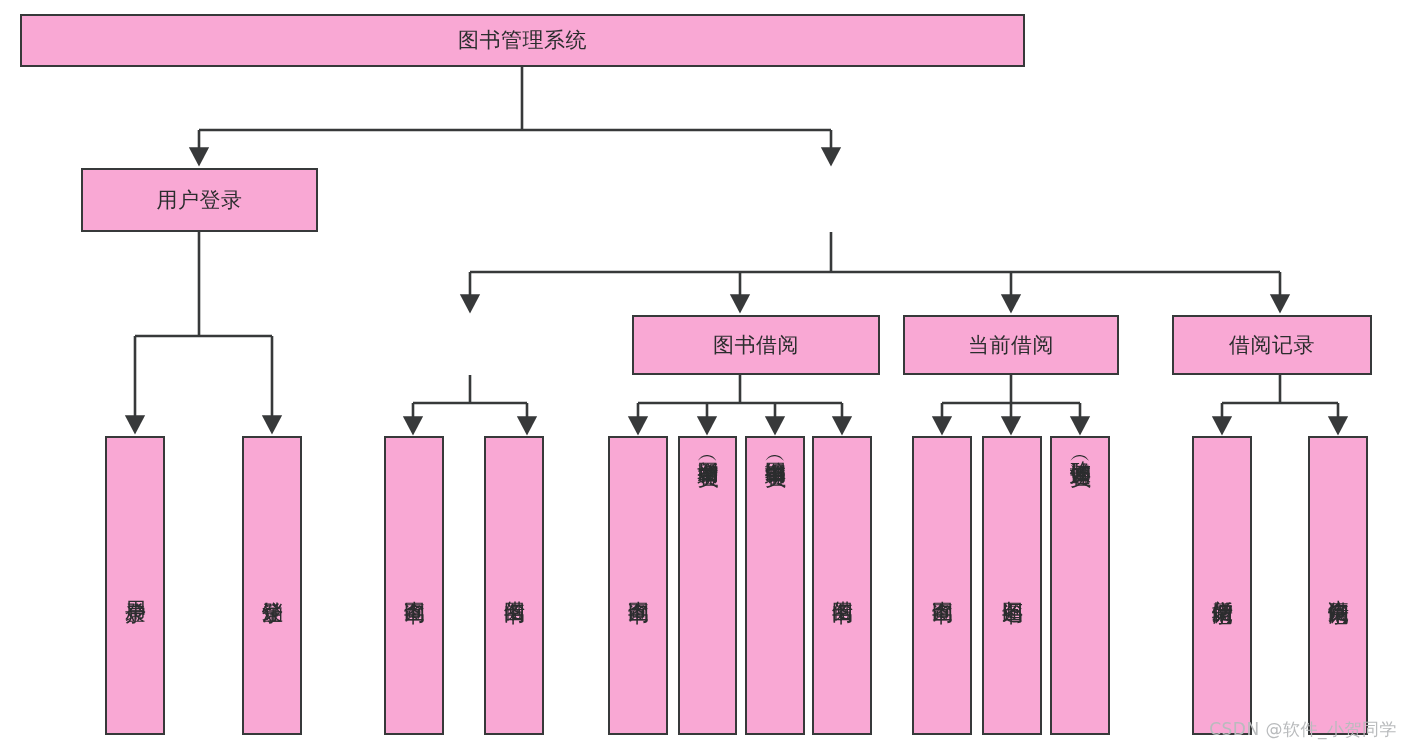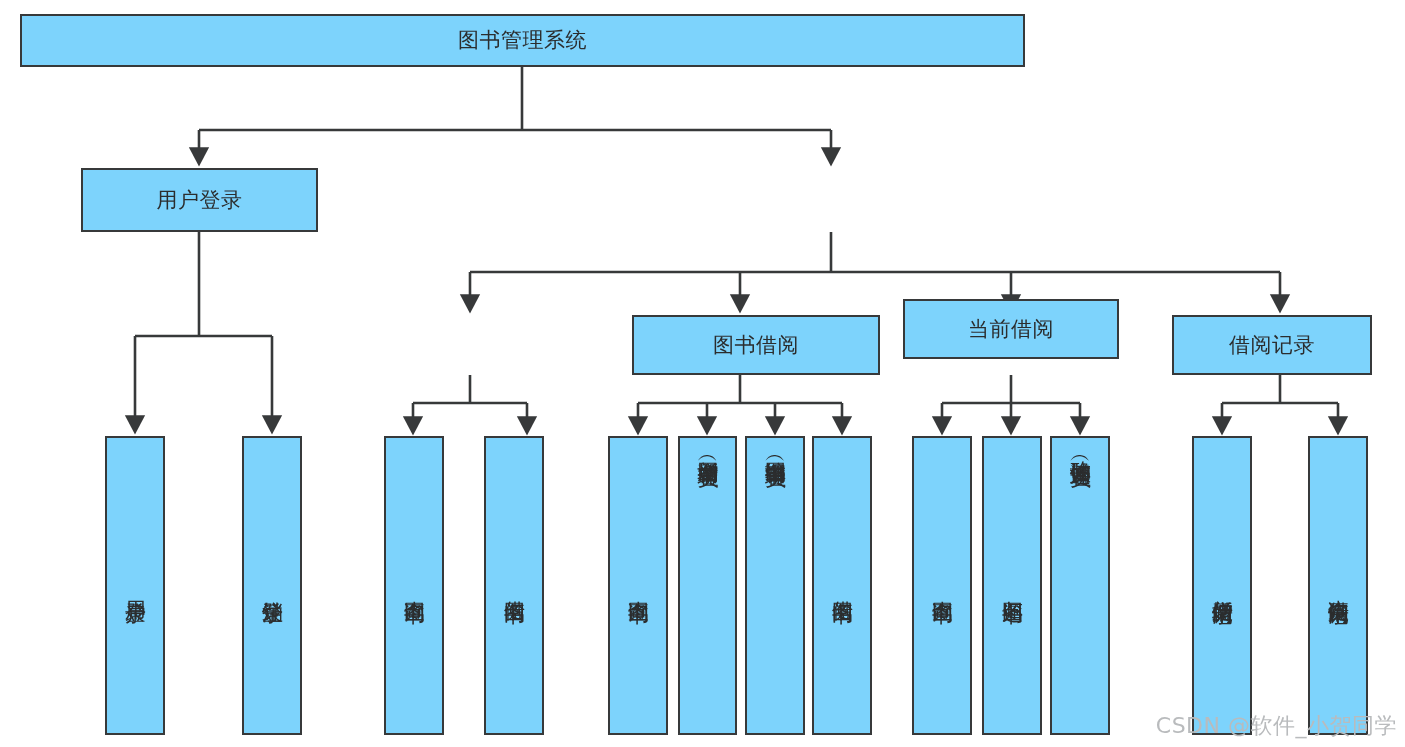--- a/index.html
+++ b/index.html
@@ -21,21 +21,21 @@
   #edge-layer {
     position: absolute;
     left: 0;
     top: 0;
     width: 1405px;
     height: 747px;
   }
   .node {
     position: absolute;
     box-sizing: border-box;
-    background: #7dd3fc;
+    background: #f9a8d4;
     border: 2px solid #37393a;
     display: flex;
     align-items: center;
     justify-content: center;
     z-index: 2;
   }
   .node-label {
     color: #2b2d2e;
     font-size: 21px;
     line-height: 1.25;
@@ -62,21 +62,21 @@
   }
   .node.leaf.leaf-center {
     align-items: center;
     padding-top: 0;
   }
   #watermark {
     position: absolute;
     right: 8px;
     bottom: 6px;
     color: #b9bbbd;
-    font-size: 22px;
+    font-size: 17px;
     letter-spacing: 0.5px;
     z-index: 5;
     white-space: nowrap;
     pointer-events: none;
   }
 </style>
 </head>
 <body>
 
 <div id="diagram-root">
@@ -138,21 +138,21 @@
   <div class="node" style="left:81px; top:168px; width:237px; height:64px;">
     <span class="node-label">用户登录</span>
   </div>
 
 
 
   <div class="node" style="left:632px; top:315px; width:248px; height:60px;">
     <span class="node-label">图书借阅</span>
   </div>
 
-  <div class="node" style="left:903px; top:299px; width:216px; height:60px;justify-content:center;">
+  <div class="node" style="left:903px; top:315px; width:216px; height:60px;justify-content:center;">
     <span class="node-label">当前借阅</span>
   </div>
 
   <div class="node" style="left:1172px; top:315px; width:200px; height:60px;">
     <span class="node-label">借阅记录</span>
   </div>
 
   <div class="node leaf leaf-center" style="left:105px; top:436px; width:60px; height:299px;">
     <span class="node-label">用户登录</span>
   </div>

